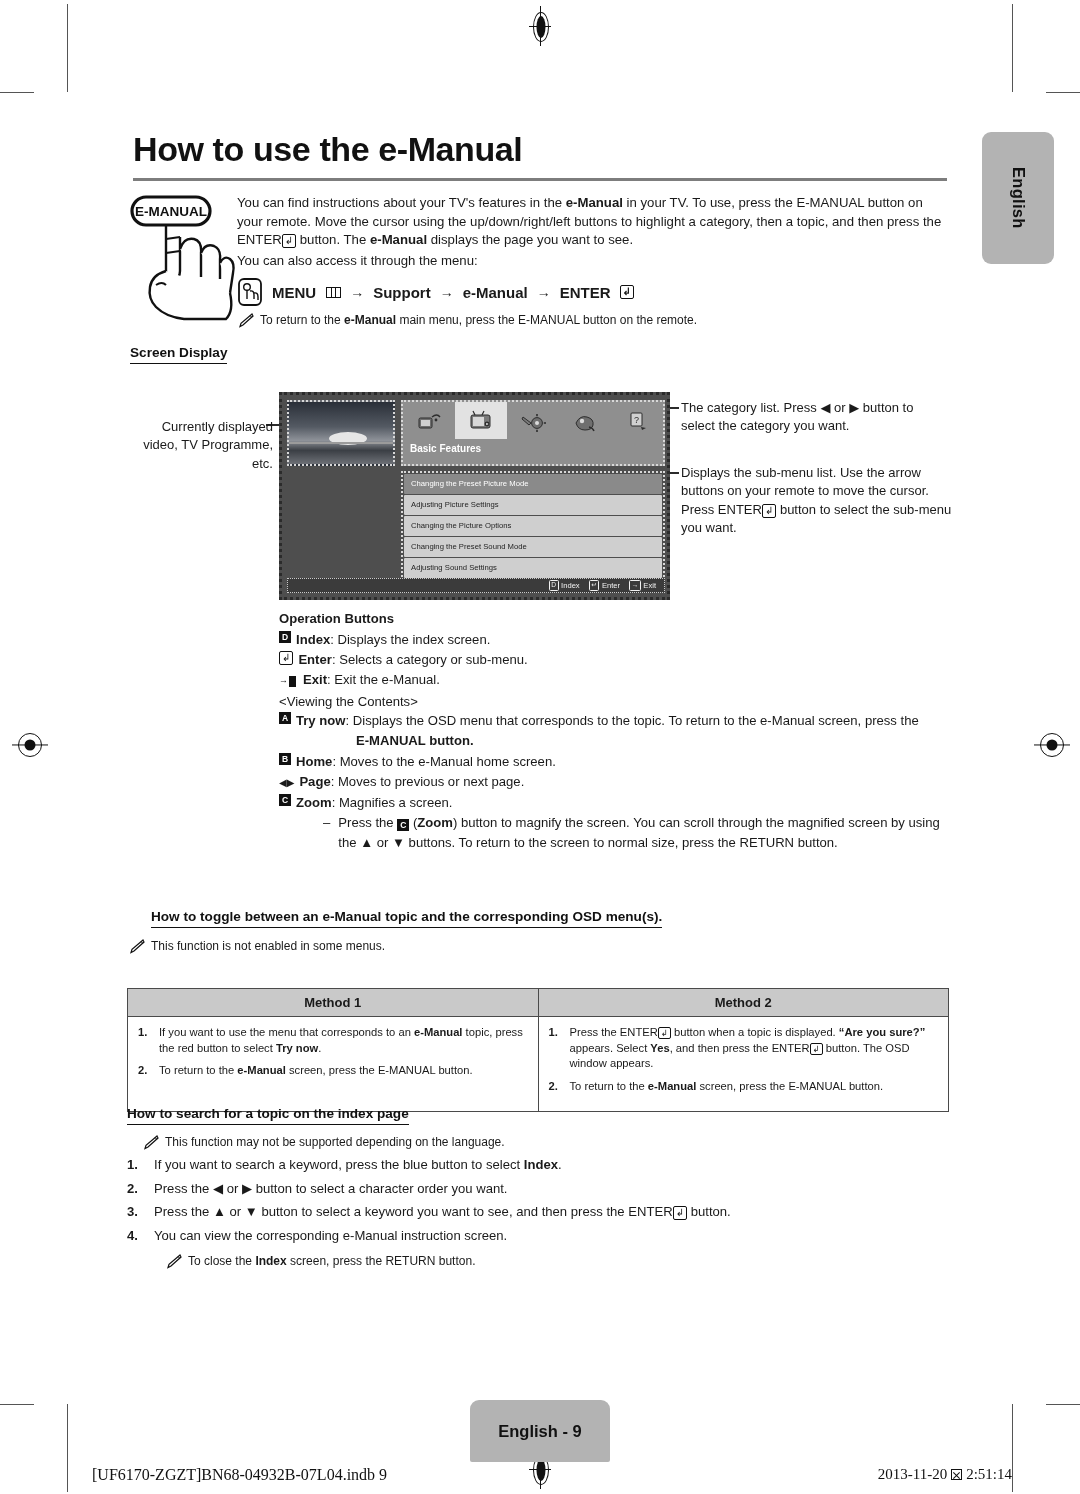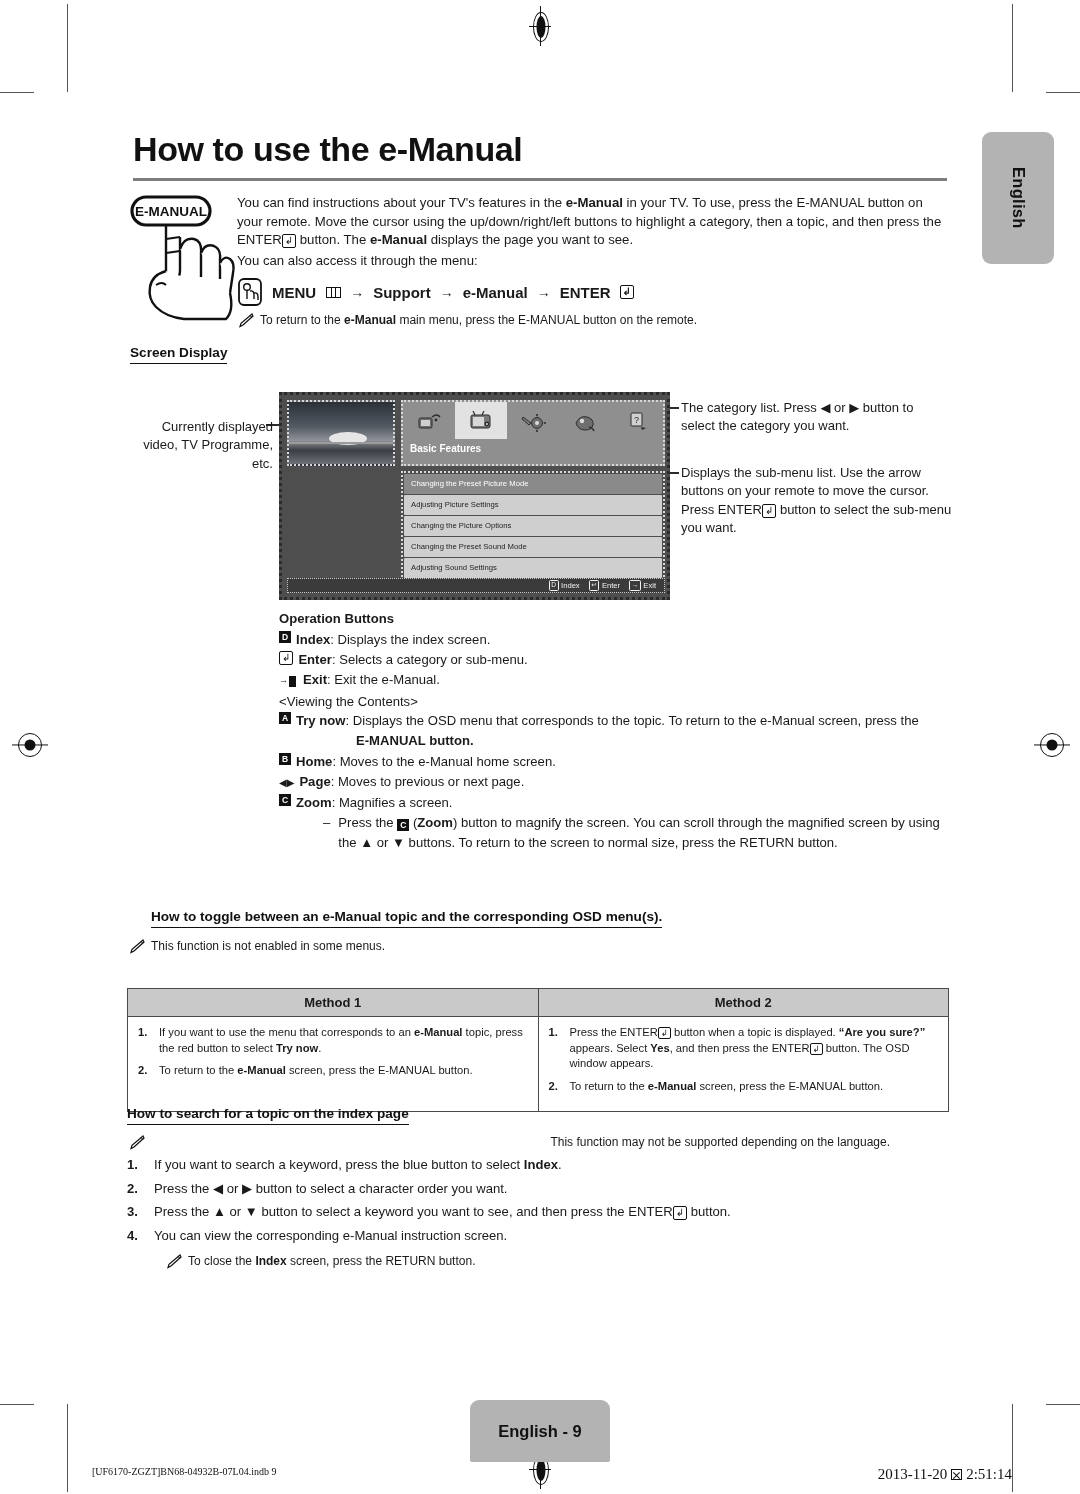--- a/index.html
+++ b/index.html
@@ -362,21 +362,21 @@
     border-radius: 2px;
     padding: 0 2px;
     font-size: 10px;
     line-height: 12px;
     vertical-align: 0px;
   }
 
   
   .note-toggle-1 { position: absolute; left: 130px; top: 938px; width: 760px; }
   .note-toggle-2 { position: absolute; left: 130px; top: 964px; width: 760px; margin-top: 31px; }
-  .note-search-1 { position: absolute; left: 130px; top: 1134px; width: 760px; justify-content: space-between; }
+  .note-search-1 { position: absolute; left: 144px; top: 1134px; width: 760px; }
   .note-search-2 { position: absolute; left: 167px; top: 1253px; width: 760px; }
 
   
   .method-table {
     position: absolute;
     left: 127px;
     top: 988px;
     width: 822px;
     border-collapse: collapse;
     table-layout: fixed;
@@ -425,21 +425,21 @@
     justify-content: center;
     font-size: 16.5px;
     font-weight: bold;
     color: #111;
   }
   .footer-left {
     position: absolute;
     left: 68px;
     top: 1466px;
     font-family: "Liberation Serif", serif;
-    font-size: 10px;
+    font-size: 16px;
     color: #111;
     padding-left: 24px;
   }
   .footer-right {
     position: absolute;
     right: 68px;
     top: 1466px;
     font-family: "Liberation Serif", serif;
     font-size: 15px;
     color: #111;

